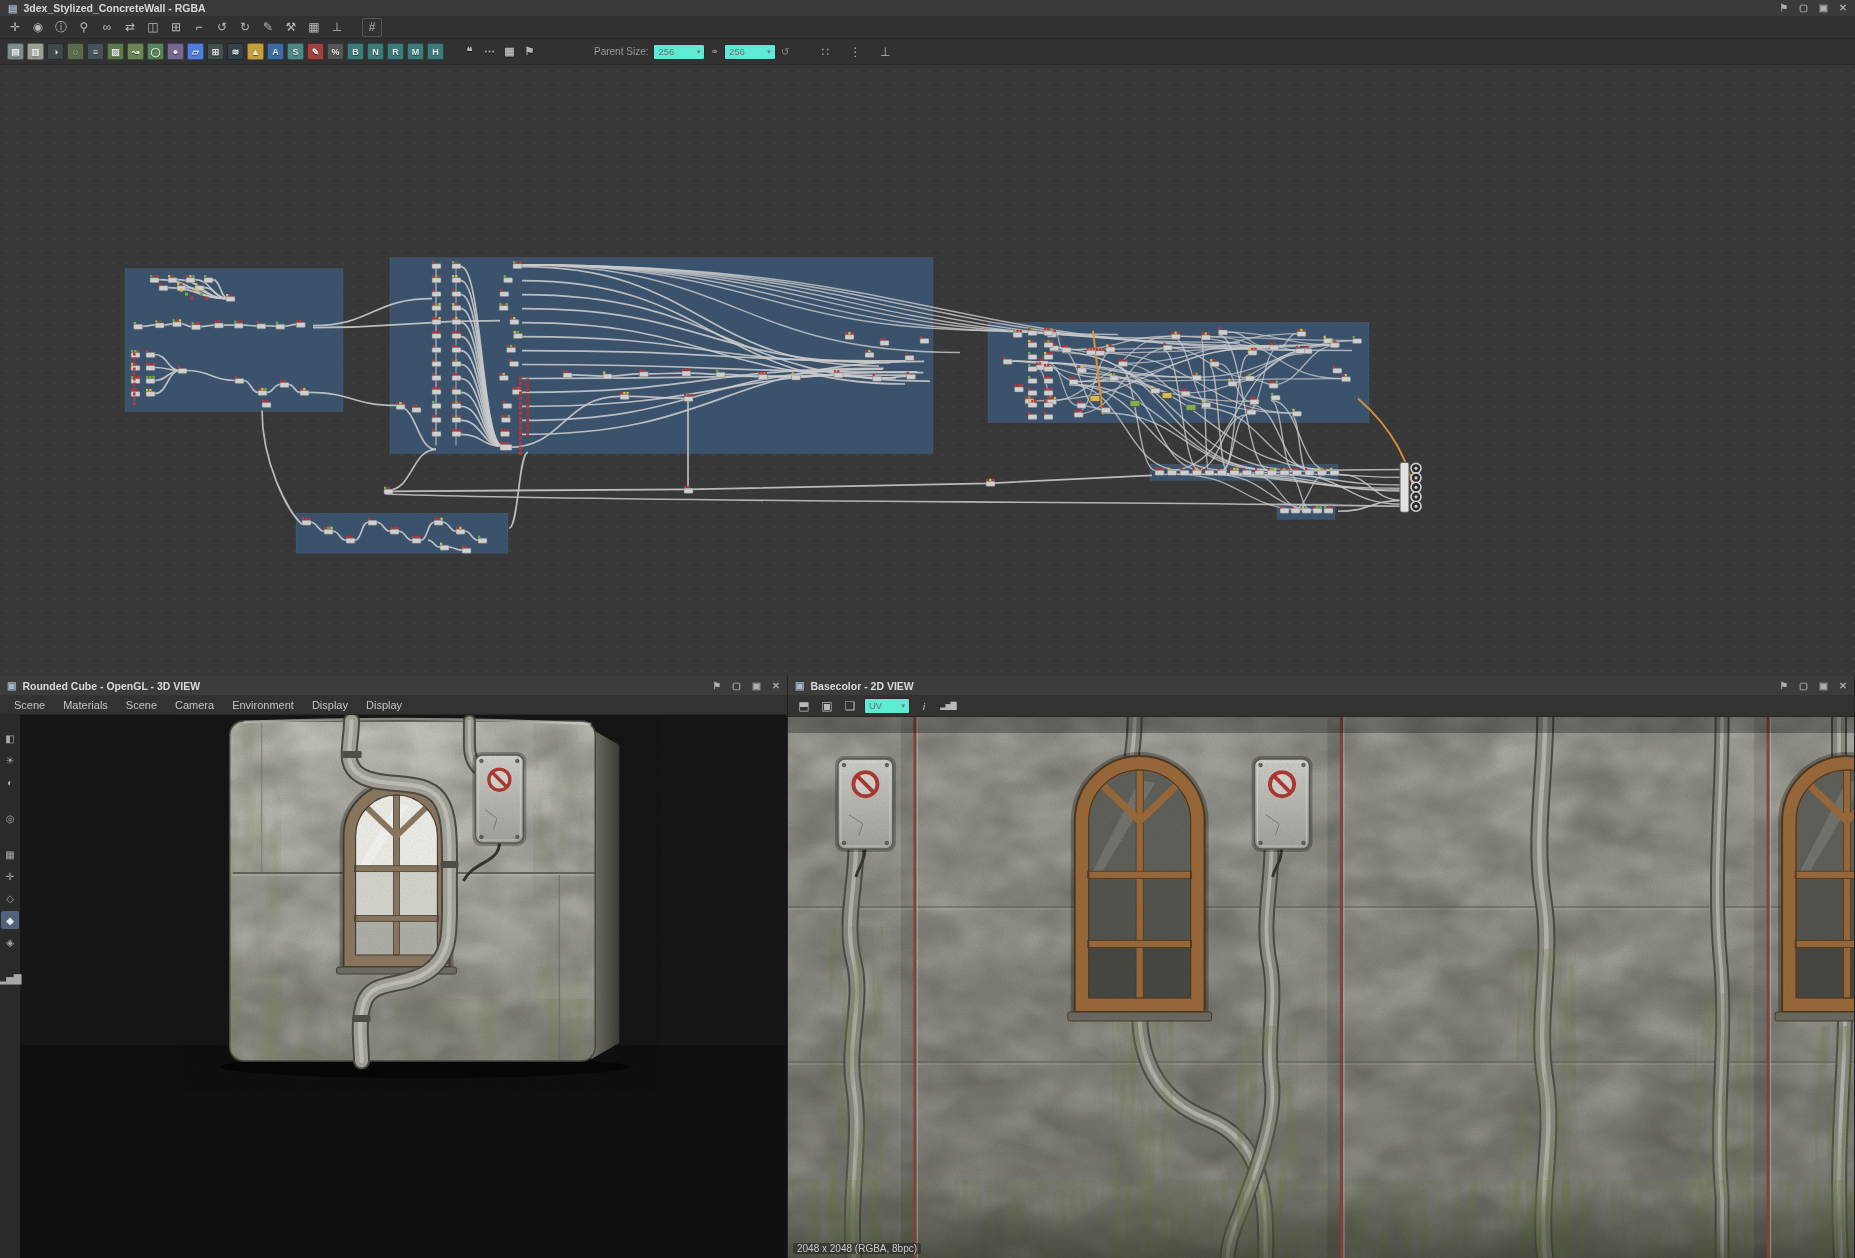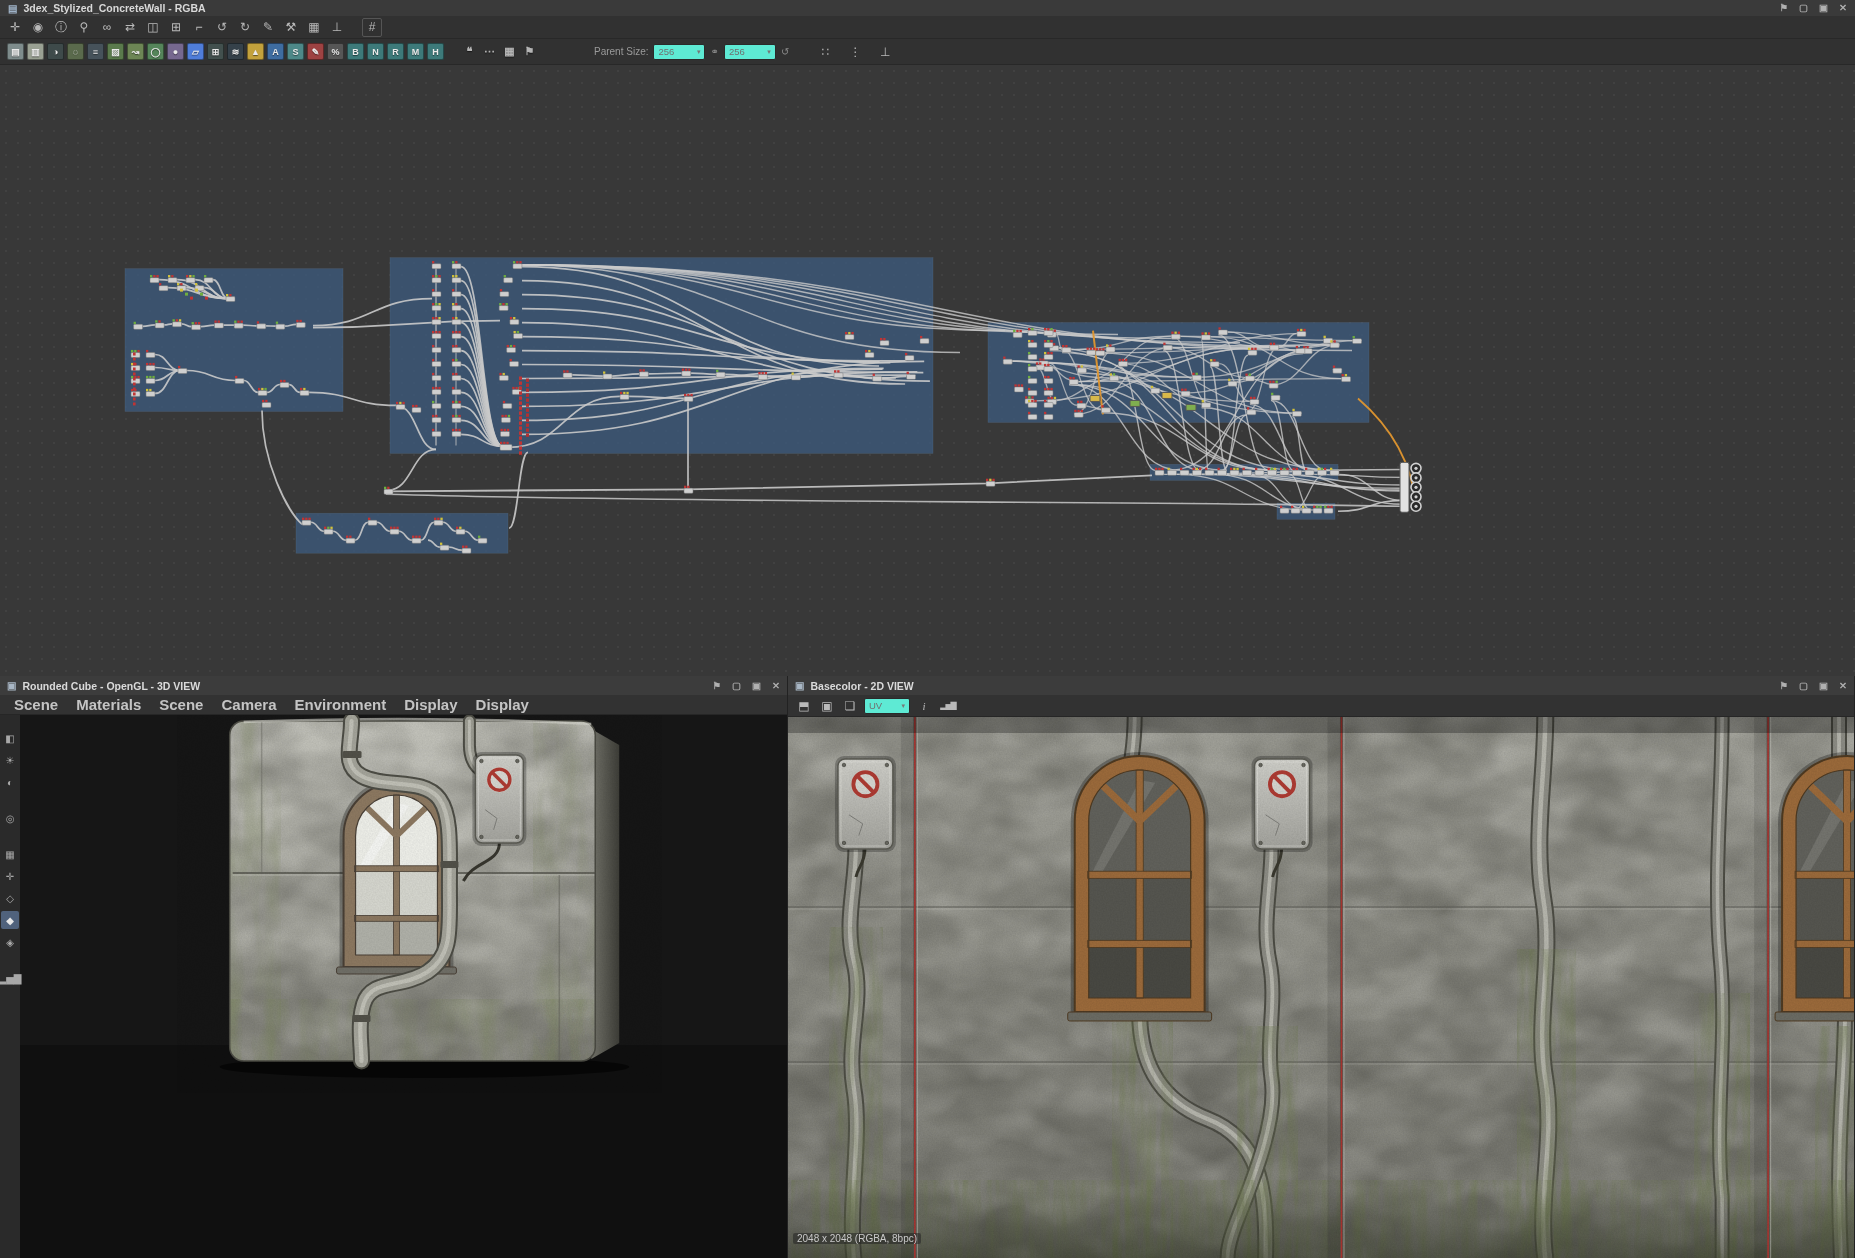--- a/index.html
+++ b/index.html
@@ -26,30 +26,30 @@
   .canvas-wrap{position:relative;flex:1;background-color:#383838;background-image:radial-gradient(circle,#414141 1px,transparent 1px);background-size:12px 12px;}
   #graph-canvas{position:absolute;inset:0;width:100%;height:100%;}
 
   
   .bottom{position:absolute;top:676px;left:0;width:1855px;height:582px;display:flex;}
   .panel{display:flex;flex-direction:column;border-right:1px solid #222;}
   .p3d{width:788px;}
   .p2d{width:1067px;}
   .phead{height:19px;background:#3c3c3c;display:flex;align-items:center;gap:6px;padding:0 7px;font-size:10.5px;font-weight:bold;color:#dadada;flex:none;}
   .phead .p-icon{color:#a8b6c4;font-size:10px;}
-  .menubar{height:20px;background:#323232;display:flex;align-items:center;font-size:15px;color:#c4c4c4;padding:0 6px;gap:2px;flex:none;border-bottom:1px solid #262626;font-weight:bold;}
+  .menubar{height:20px;background:#323232;display:flex;align-items:center;font-size:11px;color:#c4c4c4;padding:0 6px;gap:2px;flex:none;border-bottom:1px solid #262626;}
   .menu-item{padding:2px 8px;border-radius:2px;}
   .toolbar2d{height:22px;background:#323232;display:flex;align-items:center;gap:4px;padding:0 6px;flex:none;border-bottom:1px solid #262626;font-size:10px;color:#b5b5b5;}
   .viewport{position:relative;flex:1;background:#151515;overflow:hidden;}
   .strip{position:absolute;left:0;top:0;bottom:0;width:20px;background:#2a2a2a;display:flex;flex-direction:column;align-items:center;padding-top:14px;gap:4px;z-index:3;}
   .strip-btn{width:18px;height:18px;display:flex;align-items:center;justify-content:center;color:#a8a8a8;font-size:10px;border-radius:2px;}
   .strip-btn.active{background:#50627c;color:#e8e8e8;}
   .strip-btn.gap{margin-top:14px;}
   #view3d,#view2d{position:absolute;inset:0;width:100%;height:100%;}
-  .status2d{position:absolute;left:5px;bottom:14px;font-size:10px;color:#c9c9c9;background:rgba(35,35,35,.55);padding:0 4px;border-radius:2px;z-index:4;}
+  .status2d{position:absolute;left:5px;bottom:4px;font-size:10px;color:#c9c9c9;background:rgba(35,35,35,.55);padding:0 4px;border-radius:2px;z-index:4;}
   .uvdrop{min-width:46px;}
   .ital{font-style:italic;font-family:"Liberation Serif",serif;font-size:11px;}
 </style>
 </head>
 <body>
 
 <div id="app">
 
   <svg width="0" height="0" style="position:absolute">
     <defs>

